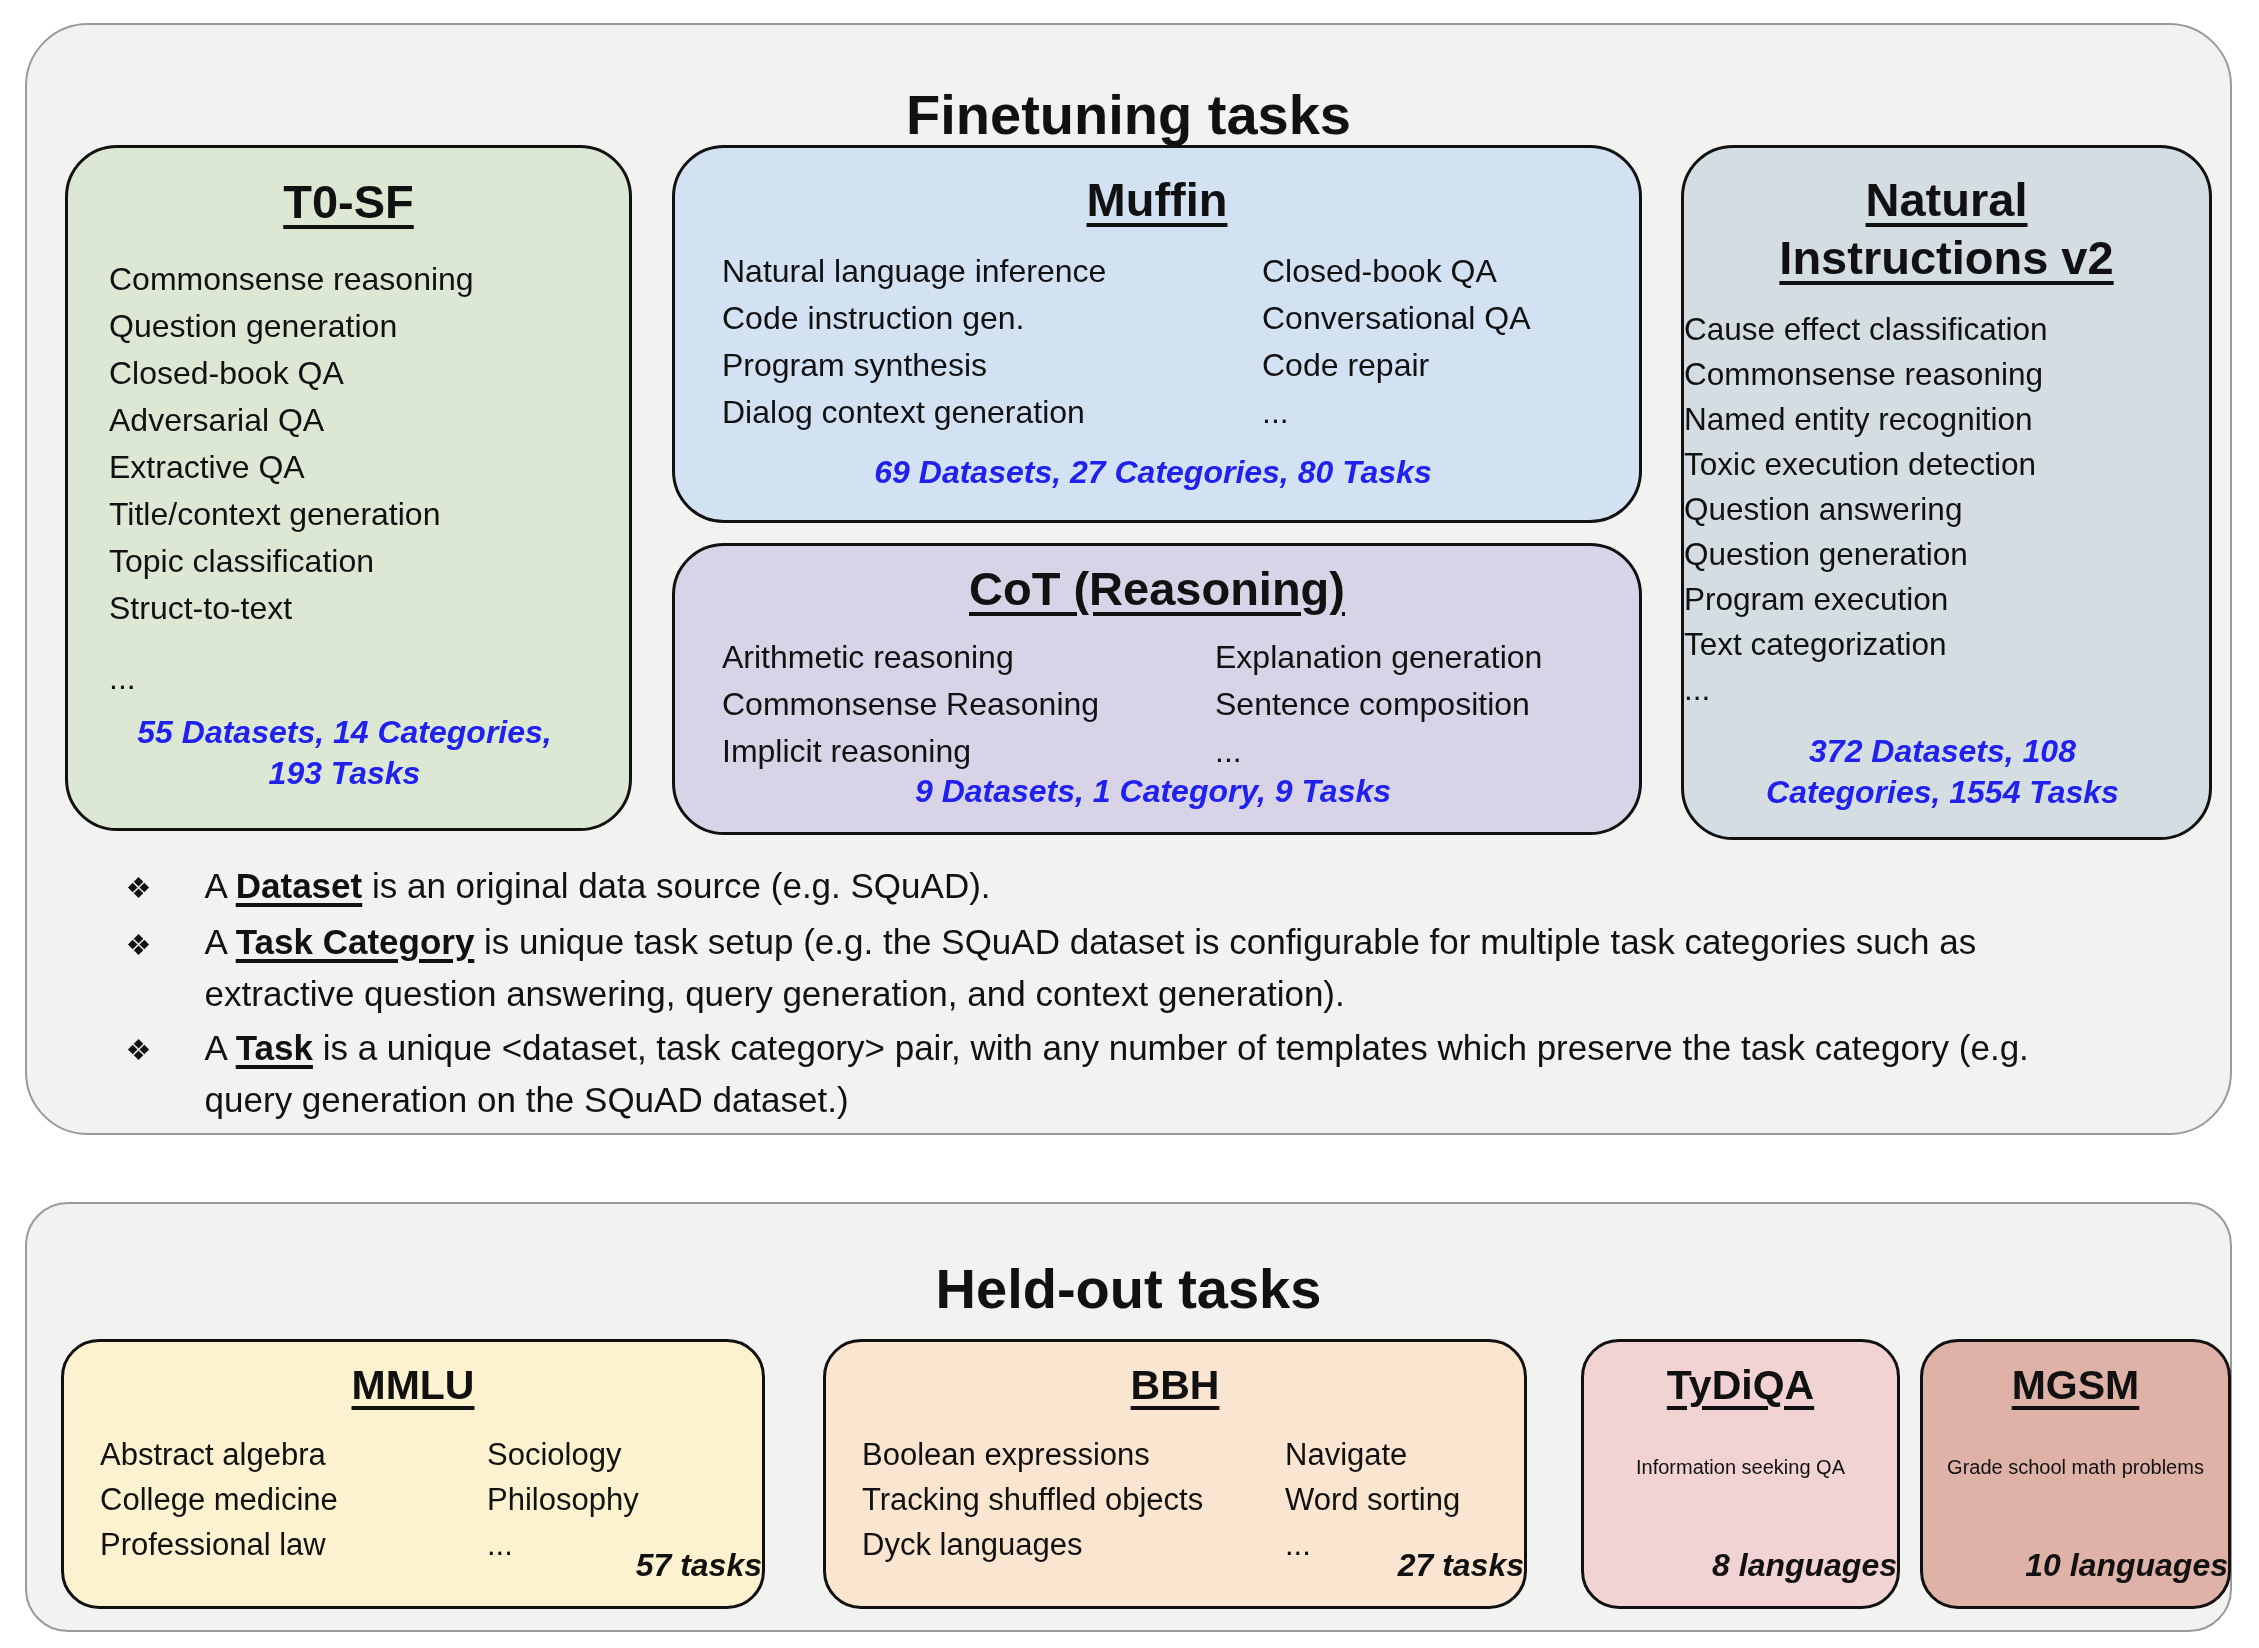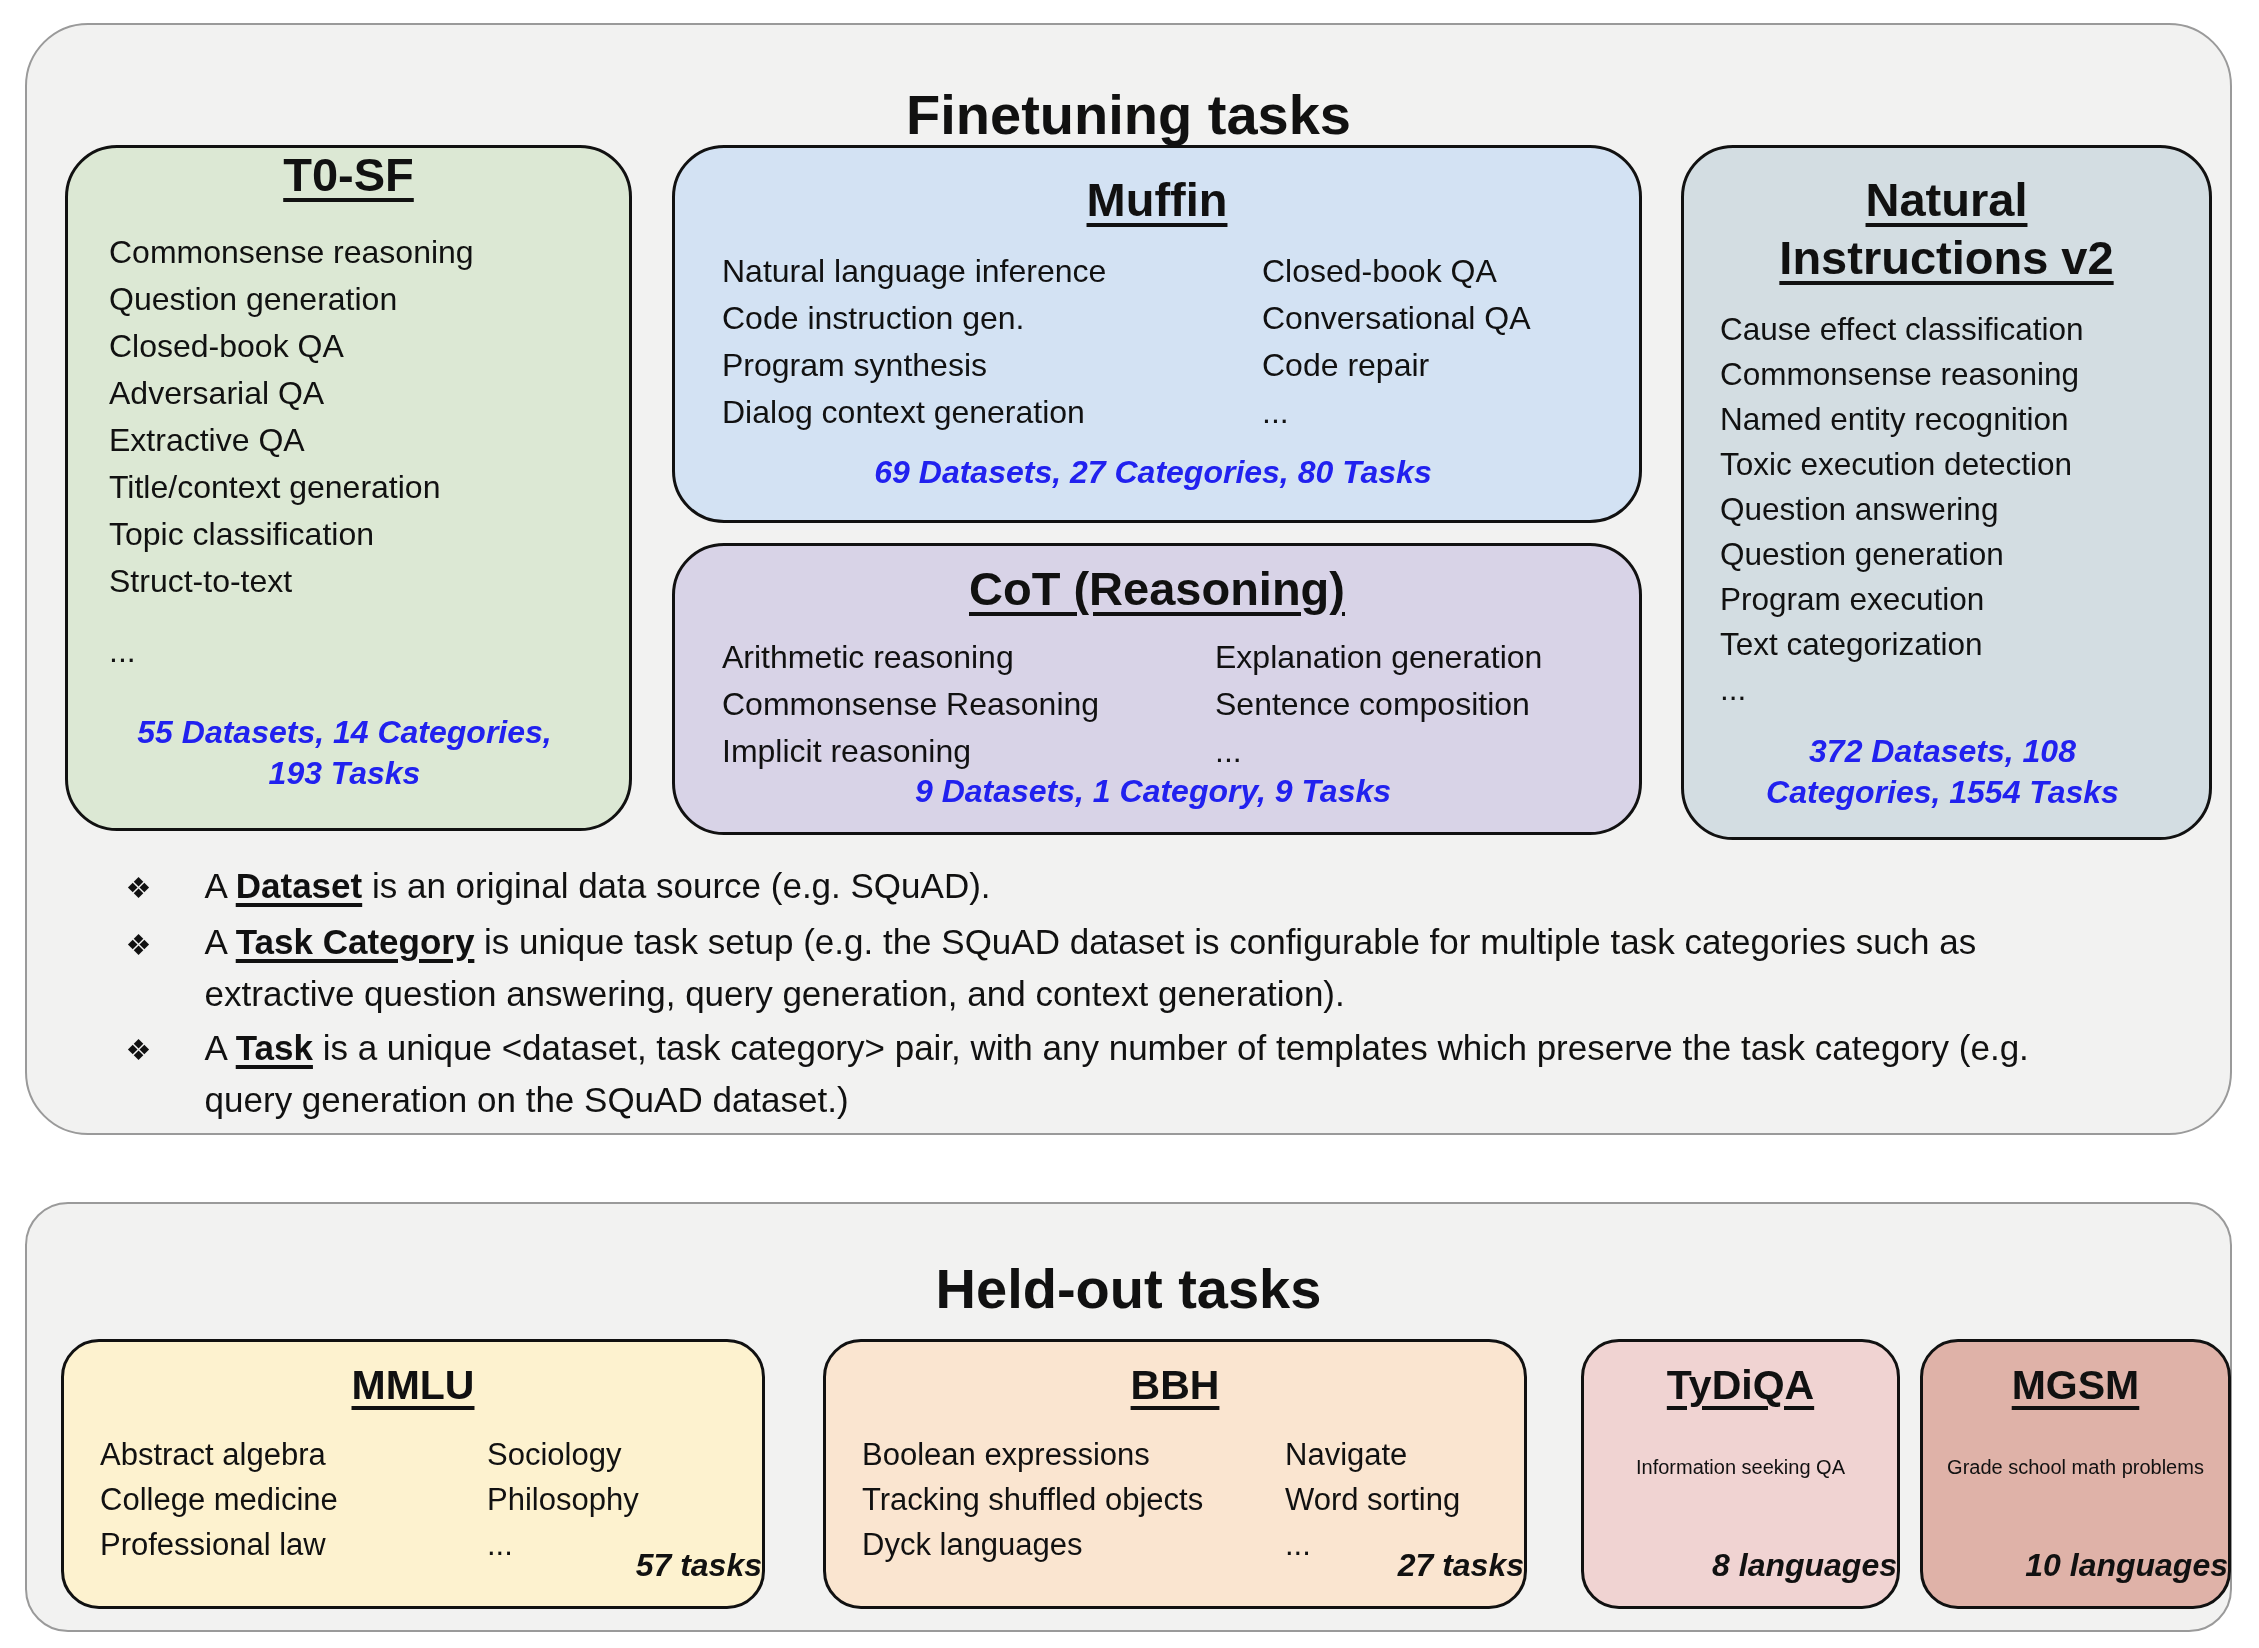--- a/index.html
+++ b/index.html
@@ -36,29 +36,29 @@
     font-weight:700;font-style:italic;font-size:32px;line-height:41px;
     color:var(--stats-blue,#2121ef);
   }
 
   
   .box-t0sf{left:38px;top:120px;width:567px;height:686px;border-radius:52px;background:var(--t0sf-bg,#dce8d4);}
   .box-muffin{left:645px;top:120px;width:970px;height:378px;border-radius:52px;background:var(--muffin-bg,#d3e2f3);}
   .box-cot{left:645px;top:518px;width:970px;height:292px;border-radius:52px;background:var(--cot-bg,#d8d3e7);}
   .box-niv2{left:1654px;top:120px;width:531px;height:695px;border-radius:52px;background:var(--niv2-bg,#d3dde2);}
 
-  .box-t0sf .box-title{}
+  .box-t0sf .box-title{margin-top:27px;}
   .box-muffin .box-title{margin-top:25px;}
   .box-cot .box-title{margin-top:16px;}
   .box-niv2 .box-title{margin-top:23.4px;max-width:396px;margin-left:auto;margin-right:auto;line-height:58px;}
 
   .tasklist{font-size:32px;line-height:47px;}
   .box-t0sf .tasklist{margin-top:27px;padding-left:41px;}
   .box-t0sf .tasklist .task-item:last-child{margin-top:23.4px;}
-  .box-niv2 .tasklist{margin-top:20px;padding-left:36px;font-size:31.5px;line-height:45px;}
+  .box-niv2 .tasklist{margin-top:20px;font-size:31.5px;line-height:45px;}
 
   .cols{display:flex;margin-top:21.6px;padding:0 47px;}
   .cols .col{font-size:32px;line-height:47px;}
   .box-muffin .col1{width:540px;}
   .box-muffin .col2{flex:1;}
   .box-cot .cols{margin-top:18px;}
   .box-cot .col1{width:493px;}
   .box-cot .col2{flex:1;}
 
   .box-t0sf .stats{bottom:34px;padding:0 61px;}

